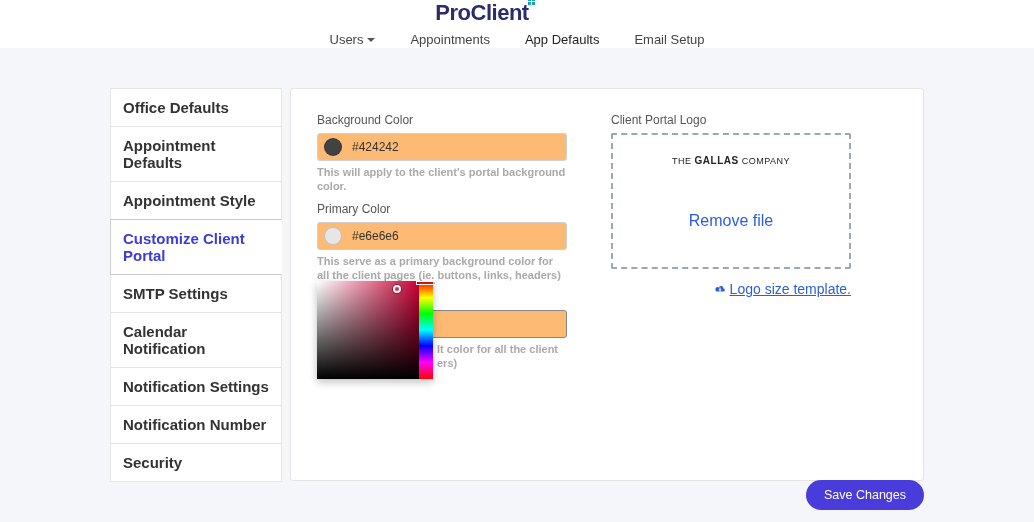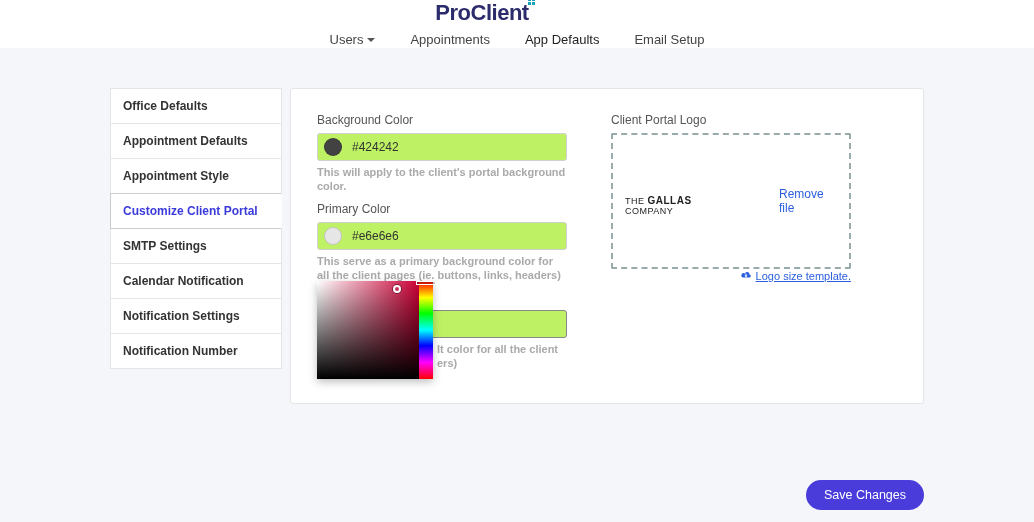--- a/index.html
+++ b/index.html
@@ -59,21 +59,21 @@
   }
   .layout { display: flex; gap: 8px; }
   .sidenav {
     width: 172px;
     display: flex; flex-direction: column;
   }
   .sidenav-item {
     background: #fff;
     border: 1px solid #e5e5e5;
     padding: 10px 12px;
-    font-size: 12px;
+    font-size: 15px;
     font-weight: 600;
     color: #333;
     cursor: pointer;
     margin-bottom: -1px;
   }
   .sidenav-item.active {
     color: #3b3bdb;
     border: 1px solid #ccc;
     background: #fff;
     position: relative;
@@ -92,47 +92,47 @@
   .cols { display:flex; gap: 44px; }
   .leftcol { flex: 1; max-width: 250px;}
   .rightcol { width: 240px; }
   .field { margin-bottom: 8px; }
   .label { font-size: 12px; color:#555; margin-bottom: 6px; }
   .colorbox {
     border: 1px solid #d0d0d0;
     border-radius: 3px;
     padding: 4px 6px;
     display: flex; align-items: center; gap: 10px;
-    background: #bef264;
+    background: #fdba74;
   }
   .swatch {
     width: 18px; height: 18px; border-radius: 50%;
     border: 1px solid rgba(0,0,0,.15);
     flex-shrink: 0;
   }
   .colorval { font-size: 12px; color:#333; }
   .hint { font-size: 11px; color:#aaa; margin-top: 4px; line-height: 1.3; font-weight: bold;}
   .dropzone {
     border: 2px dashed #9aa;
     border-radius: 2px;
     height: 136px;
-    display: flex; flex-direction: row; align-items: center;
+    display: flex; flex-direction: column; align-items: center;
     padding: 12px;
     justify-content: flex-start;
     gap: 46px;
   }
   .dropzone .logoimg {
     font-size: 9px;
     letter-spacing: 0.5px;
     color:#222;
     margin-top: 8px;
   }
   .dropzone .logoimg b{ font-weight:800; font-size:10px;}
-  .removefile { font-size: 12px; color:#2a5ede; cursor:pointer; }
-  .logosize { text-align: right; margin-top: 1px; font-size: 11px;}
+  .removefile { font-size: 16px; color:#2a5ede; cursor:pointer; }
+  .logosize { text-align: right; margin-top: 12px; font-size: 14px;}
   .logosize a { color:#2a5ede; text-decoration: underline; }
   .cloud { display:inline-block; margin-right:4px; }
   .savebtn {
     position: absolute;
     right: 110px;
     bottom: 12px;
     background: #4a3bdb;
     color: #fff;
     border: none;
     border-radius: 18px;
@@ -202,20 +202,21 @@
   <div class="layout">
     <div class="sidenav">
       <div class="sidenav-item">Office Defaults</div>
       <div class="sidenav-item">Appointment Defaults</div>
       <div class="sidenav-item">Appointment Style</div>
       <div class="sidenav-item active">Customize Client Portal</div>
       <div class="sidenav-item">SMTP Settings</div>
       <div class="sidenav-item">Calendar Notification</div>
       <div class="sidenav-item">Notification Settings</div>
       <div class="sidenav-item">Notification Number</div>
+      <div class="sidenav-item">Security</div>
     </div>
 
     <div class="content">
       <div class="cols">
         <div class="leftcol">
           <div class="field">
             <div class="label">Background Color</div>
             <div class="colorbox">
               <span class="swatch" style="background: rgb(66, 66, 66);"></span>
               <span class="colorval">#424242</span>

